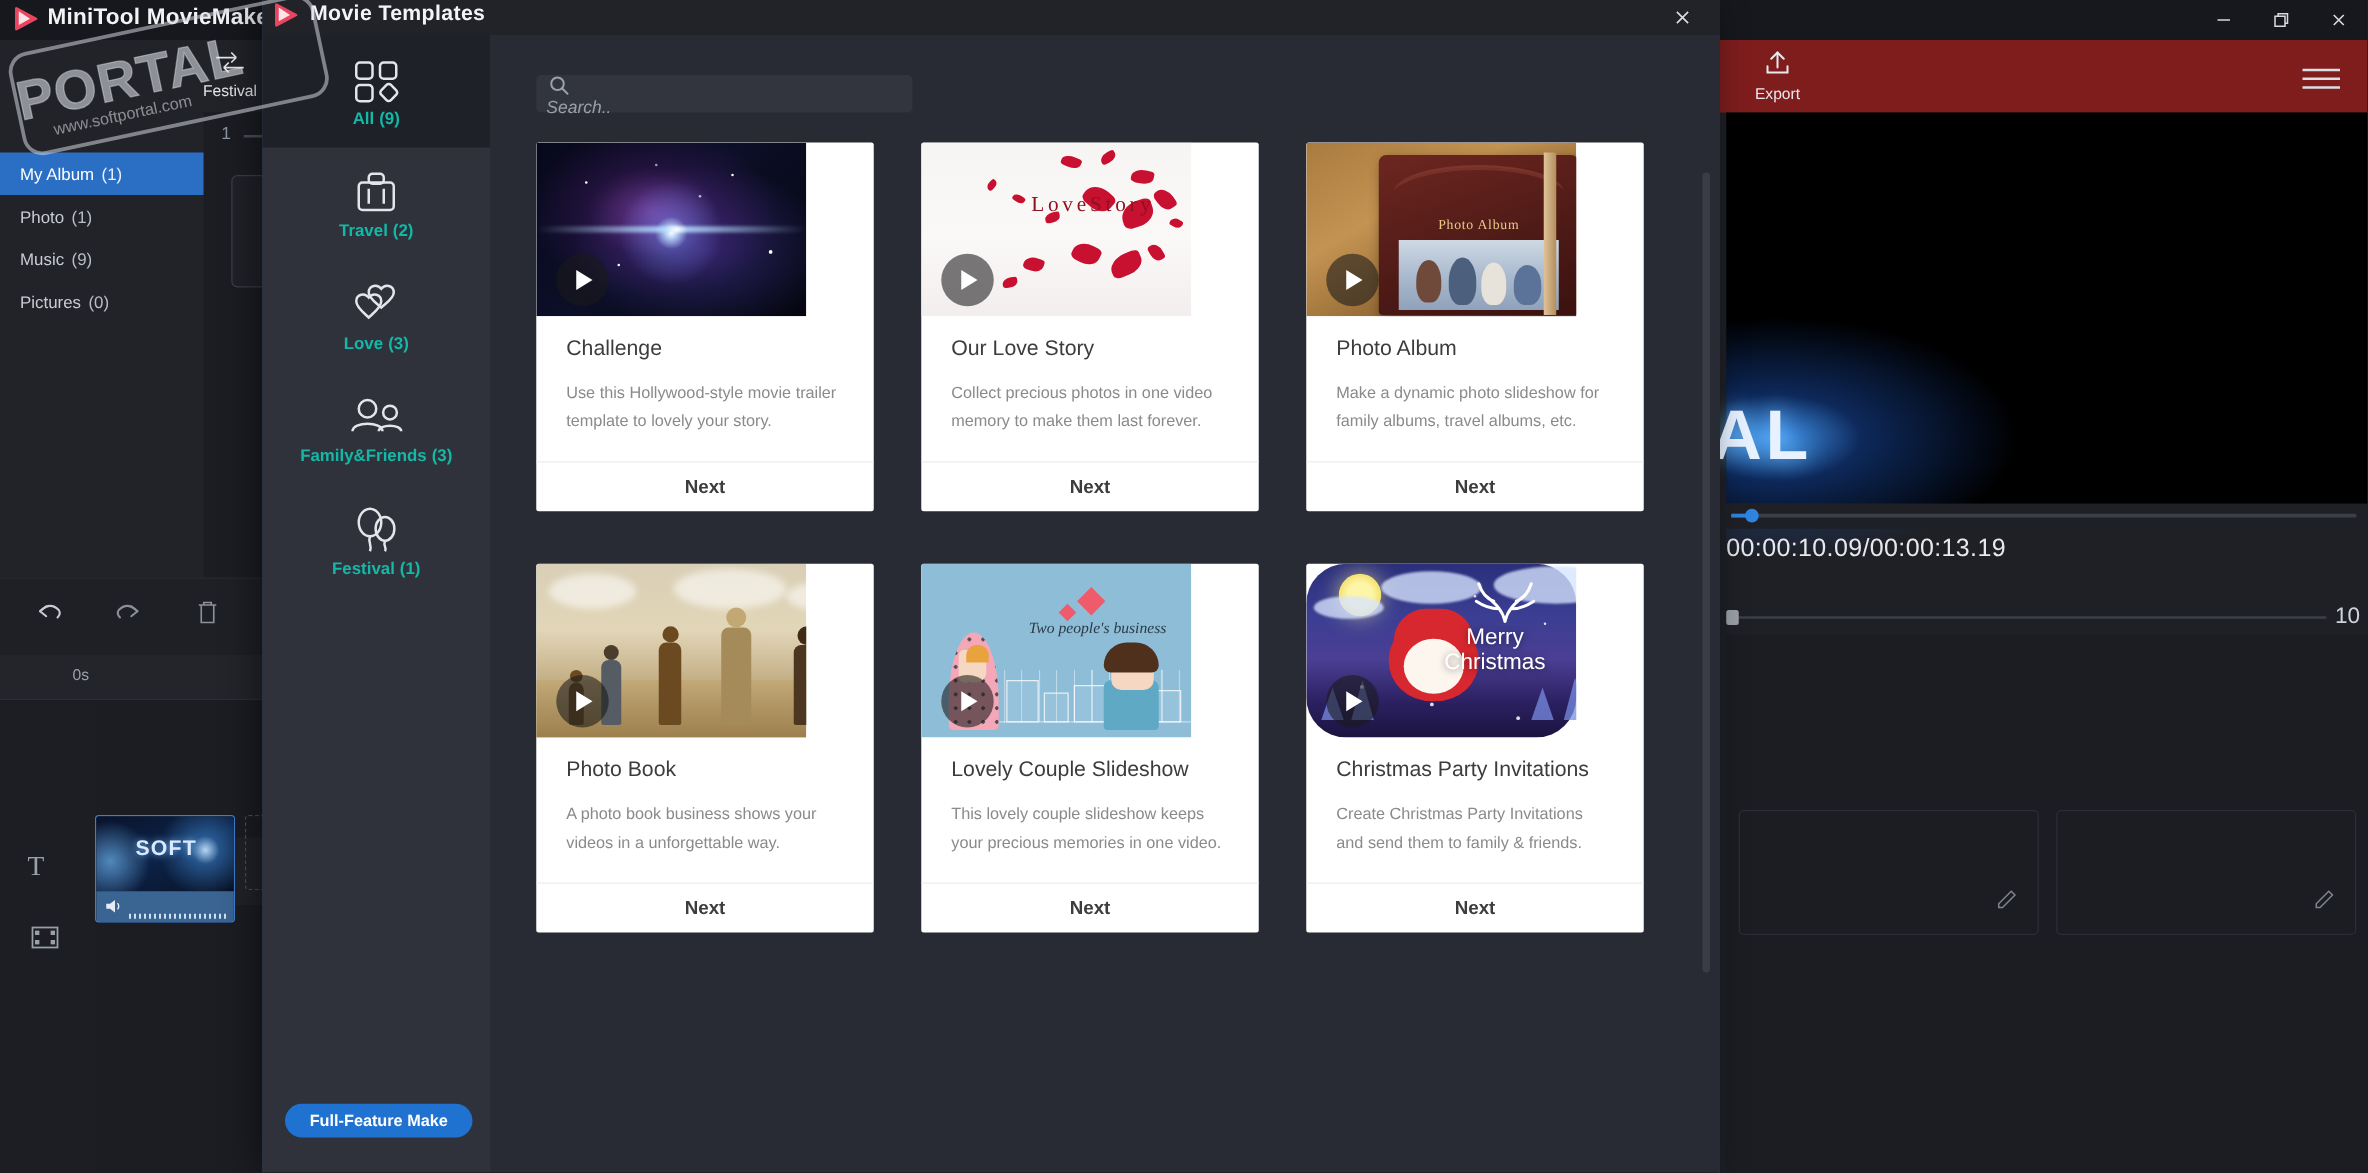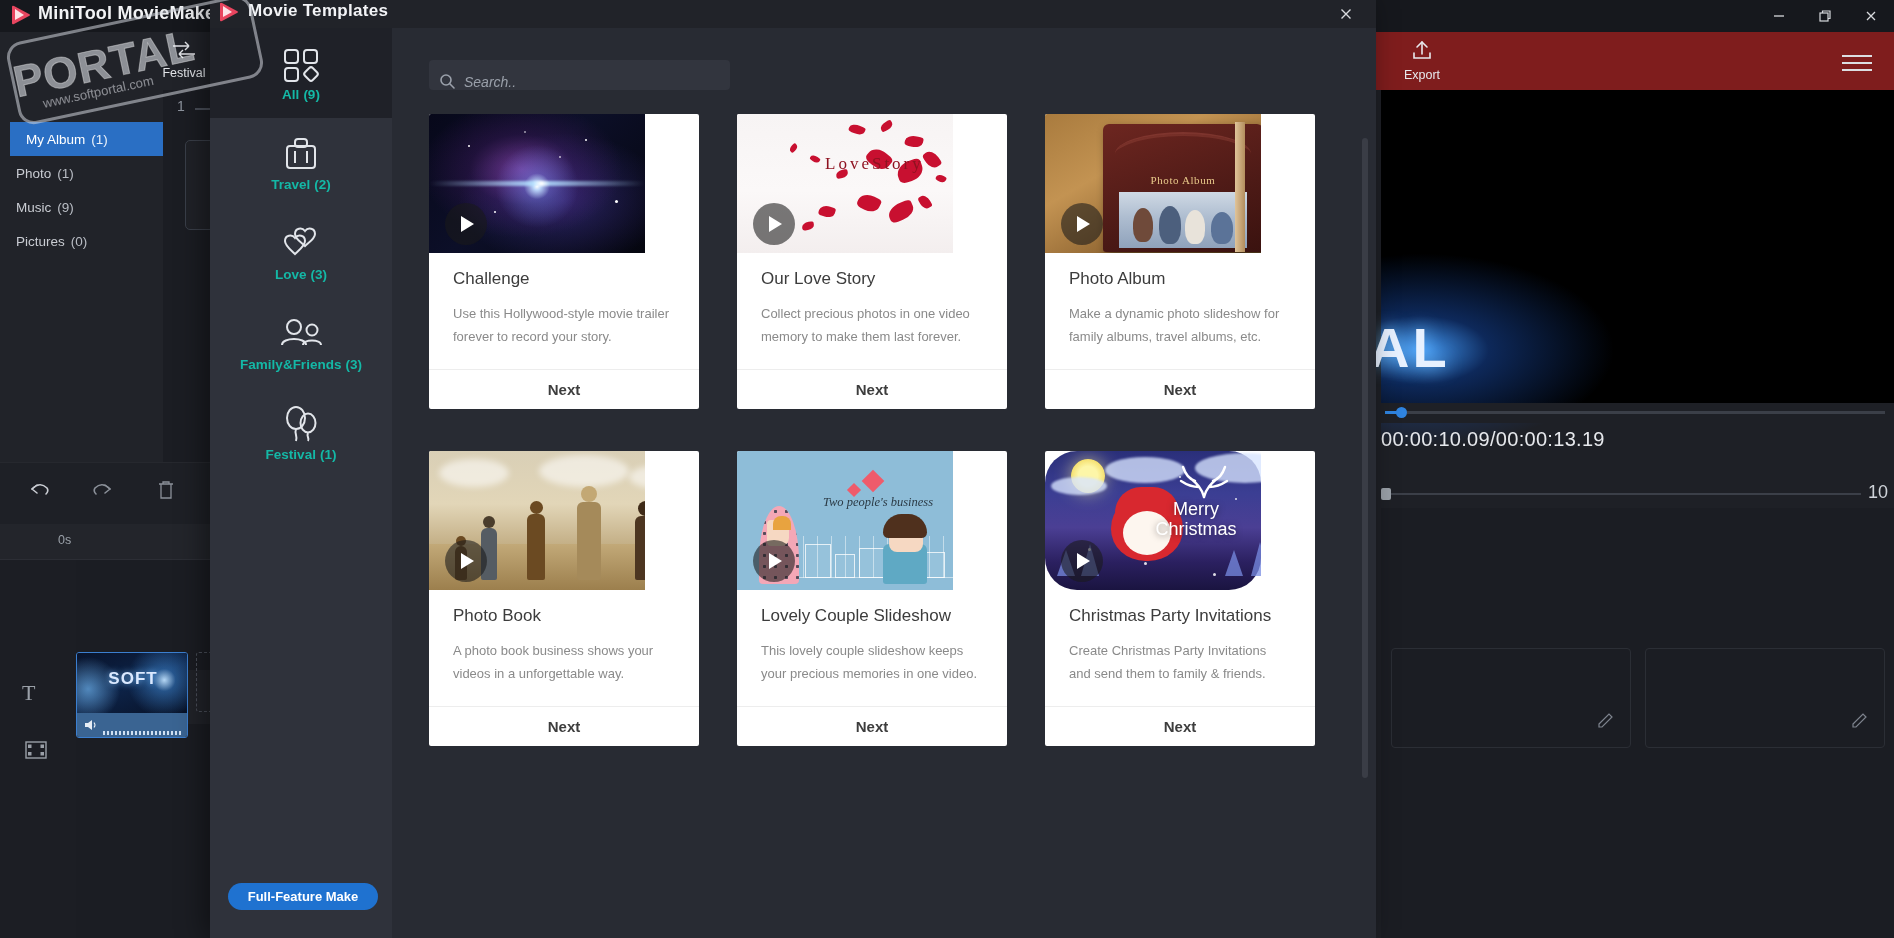--- a/index.html
+++ b/index.html
@@ -53,21 +53,21 @@
   }
   .tab-item .ticon { display:block; margin: 0 auto 2px; height: 26px; }
   .tab-media { left: 14px; }
   .tab-trans { left: 128px; }
 
   .media-list { position: absolute; left: 0; top: 90px; width: 163px; }
   .media-row {
     height: 34px; display: flex; align-items: center; padding-left: 16px;
     color: #c9ccd2; font-size: 13.5px;
   }
-  .media-row.sel { background: #2a6fc4; color: #ffffff; margin-left: 10px; }
+  .media-row.sel { background: #2a6fc4; color: #ffffff; }
   .media-row .cnt { margin-left: 6px; color: #b9bdc4; }
   .media-row.sel .cnt { color: #e9f1fb; }
 
   
   .content-area {
     position: absolute; left: 163px; top: 90px; width: 1207px; height: 372px;
     background: #1b1d23;
   }
   .num-1 { position: absolute; left: 14px; top: 8px; color: #8e949e; font-size: 14px; }
   .dash-line { position: absolute; left: 32px; top: 18px; width: 26px; height: 2px; background: #4a4f59; }
@@ -265,21 +265,21 @@
     font-size: 13px; font-weight: bold;
   }
 
   
   .tpl-content {
     position: absolute; left: 182px; top: 28px; width: 984px; height: 910px;
     background: #282b33;
   }
   .search-wrap {
     position: absolute; left: 37px; top: 32px; width: 301px; height: 30px;
-    background: #32353e; border-radius: 4px; display: flex; align-items: flex-end;
+    background: #32353e; border-radius: 4px; display: flex; align-items: flex-start; flex-direction: column;
   }
   .search-ico { margin-left: 10px; color: #9ba1ab; display:flex; }
   .search-input {
     flex: 1; background: transparent; border: none; outline: none;
     color: #d5d8de; font-size: 14px; font-style: italic; padding-left: 8px;
     font-family: "Liberation Sans", sans-serif;
   }
   .search-input::placeholder { color: #9aa0aa; font-style: italic; }
 
   .grid {
@@ -754,21 +754,21 @@
               <span class="st" style="left:30%;top:70%;width:2px;height:2px;"></span>
               <span class="st" style="left:60%;top:30%;width:2px;height:2px;opacity:.7;"></span>
               <span class="st" style="left:44%;top:12%;width:2px;height:2px;opacity:.6;"></span>
             </div>
             <div class="play-overlay">
                 <span class="tri"></span>
               </div>
           </div>
           <div class="card-body">
             <div class="card-title">Challenge</div>
-            <div class="card-desc">Use this Hollywood-style movie trailer forever to record your story.</div>
+            <div class="card-desc">Use this Hollywood-style movie trailer template to lovely your story.</div>
           </div>
           <div class="card-next">Next</div>
         </div>
 
         <div class="card">
           <div class="card-thumb">
             <div class="t-love">
               <span class="petal" style="left:52%;top:8%;width:16px;height:9px;transform:rotate(22deg);"></span>
               <span class="petal" style="left:66%;top:6%;width:13px;height:8px;transform:rotate(-30deg);"></span>
               <span class="petal" style="left:78%;top:16%;width:18px;height:11px;transform:rotate(12deg);"></span>

